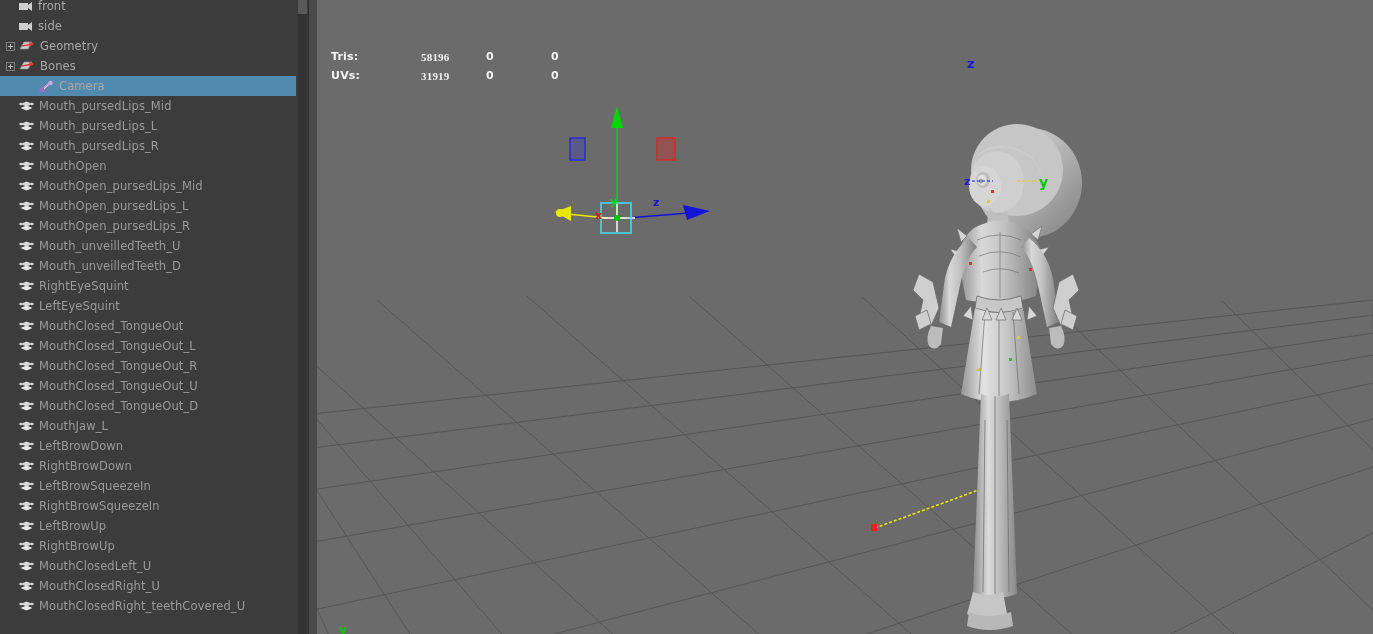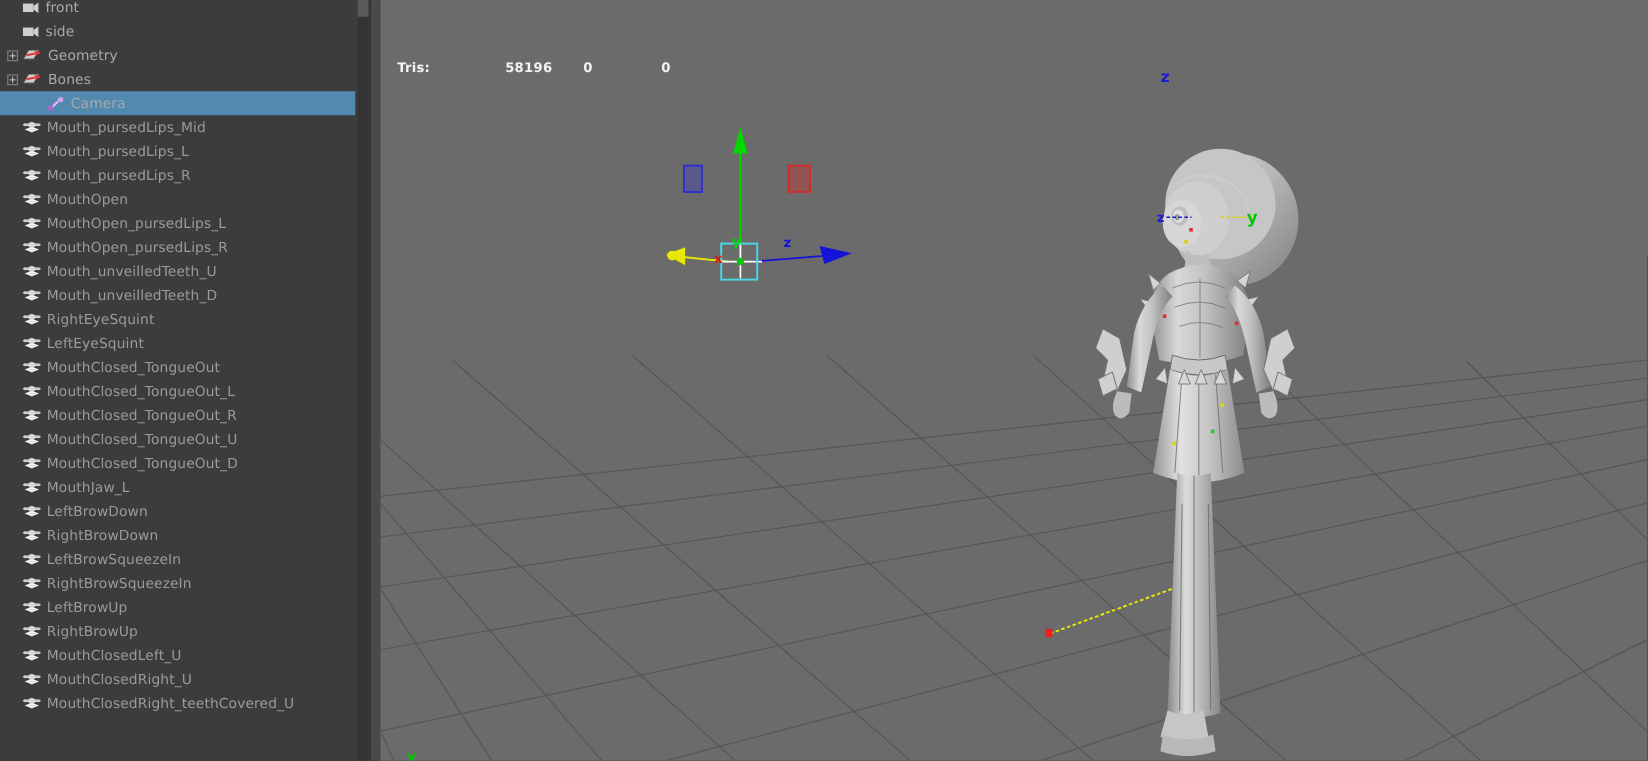--- a/index.html
+++ b/index.html
@@ -24,21 +24,21 @@
   #sb-track{position:absolute;right:10px;top:0;width:9px;height:634px;background:#333333;}
   #sb-thumb{position:absolute;left:0;top:0;width:9px;height:14px;background:#5a5a5a;border-radius:1px;}
   #sb-edge{position:absolute;right:0;top:0;width:8px;height:634px;background:#4a4a4a;border-left:1px solid #2e2e2e;}
 
   
   #viewport{position:relative;flex:1;height:634px;background:#6b6b6b;overflow:hidden;}
   #stats{position:absolute;left:14px;top:2px;font-size:11px;color:#f0f0f0;font-weight:bold;margin-top:48px;}
   #stats table{border-collapse:collapse;}
   #stats td{padding:0 0 6px 0;font-size:11px;color:#f2f2f2;font-weight:bold;letter-spacing:.2px;}
   #stats td.l{width:90px;}
-  #stats td.v{width:65px;}
+  #stats td.v{width:65px;font-family:Liberation Serif, serif;}
   #stats td.z{width:65px;}
 
   #scene{position:absolute;left:0;top:0;width:1056px;height:634px;}
   .vplabel{position:absolute;font-size:11px;font-weight:bold;font-family:"DejaVu Sans",sans-serif;}
 </style>
 </head>
 <body>
 
 <div id="app">
 
@@ -120,20 +120,30 @@
         </div>
         <div class="row">
           <span class="spacer"></span>
           <span class="ico"><svg width="15" height="11" viewBox="0 0 15 11">
               <polygon points="7.5,0.5 13.5,3 7.5,5.5 1.5,3" fill="#d8d8d8"></polygon>
               <polygon points="7.5,4.5 13.5,7 7.5,9.5 1.5,7" fill="#e8e8e8"></polygon>
               <polygon points="2,1.5 5,3 2,4.5 -0.5,3" fill="#cfcfcf"></polygon>
               <polygon points="13,1.5 15.5,3 13,4.5 10,3" fill="#cfcfcf"></polygon>
             </svg></span>
           <span class="lbl">MouthOpen</span>
+        </div>
+        <div class="row">
+          <span class="spacer"></span>
+          <span class="ico"><svg width="15" height="11" viewBox="0 0 15 11">
+              <polygon points="7.5,0.5 13.5,3 7.5,5.5 1.5,3" fill="#d8d8d8"></polygon>
+              <polygon points="7.5,4.5 13.5,7 7.5,9.5 1.5,7" fill="#e8e8e8"></polygon>
+              <polygon points="2,1.5 5,3 2,4.5 -0.5,3" fill="#cfcfcf"></polygon>
+              <polygon points="13,1.5 15.5,3 13,4.5 10,3" fill="#cfcfcf"></polygon>
+            </svg></span>
+          <span class="lbl">MouthOpen_pursedLips_Mid</span>
         </div>
         <div class="row">
           <span class="spacer"></span>
           <span class="ico"><svg width="15" height="11" viewBox="0 0 15 11">
               <polygon points="7.5,0.5 13.5,3 7.5,5.5 1.5,3" fill="#d8d8d8"></polygon>
               <polygon points="7.5,4.5 13.5,7 7.5,9.5 1.5,7" fill="#e8e8e8"></polygon>
               <polygon points="2,1.5 5,3 2,4.5 -0.5,3" fill="#cfcfcf"></polygon>
               <polygon points="13,1.5 15.5,3 13,4.5 10,3" fill="#cfcfcf"></polygon>
             </svg></span>
           <span class="lbl">MouthOpen_pursedLips_L</span>
@@ -534,18 +544,24 @@
 
     <div id="stats">
       <table>
         <tbody id="stats-body">
             <tr>
               <td class="l">Tris:</td>
               <td class="v">58196</td>
               <td class="z">0</td>
               <td class="z">0</td>
             </tr>
+            <tr>
+              <td class="l">UVs:</td>
+              <td class="v">31919</td>
+              <td class="z">0</td>
+              <td class="z">0</td>
+            </tr>
           </tbody>
       </table>
     </div>
 
   </div>
 </div>
 
 </body></html>

